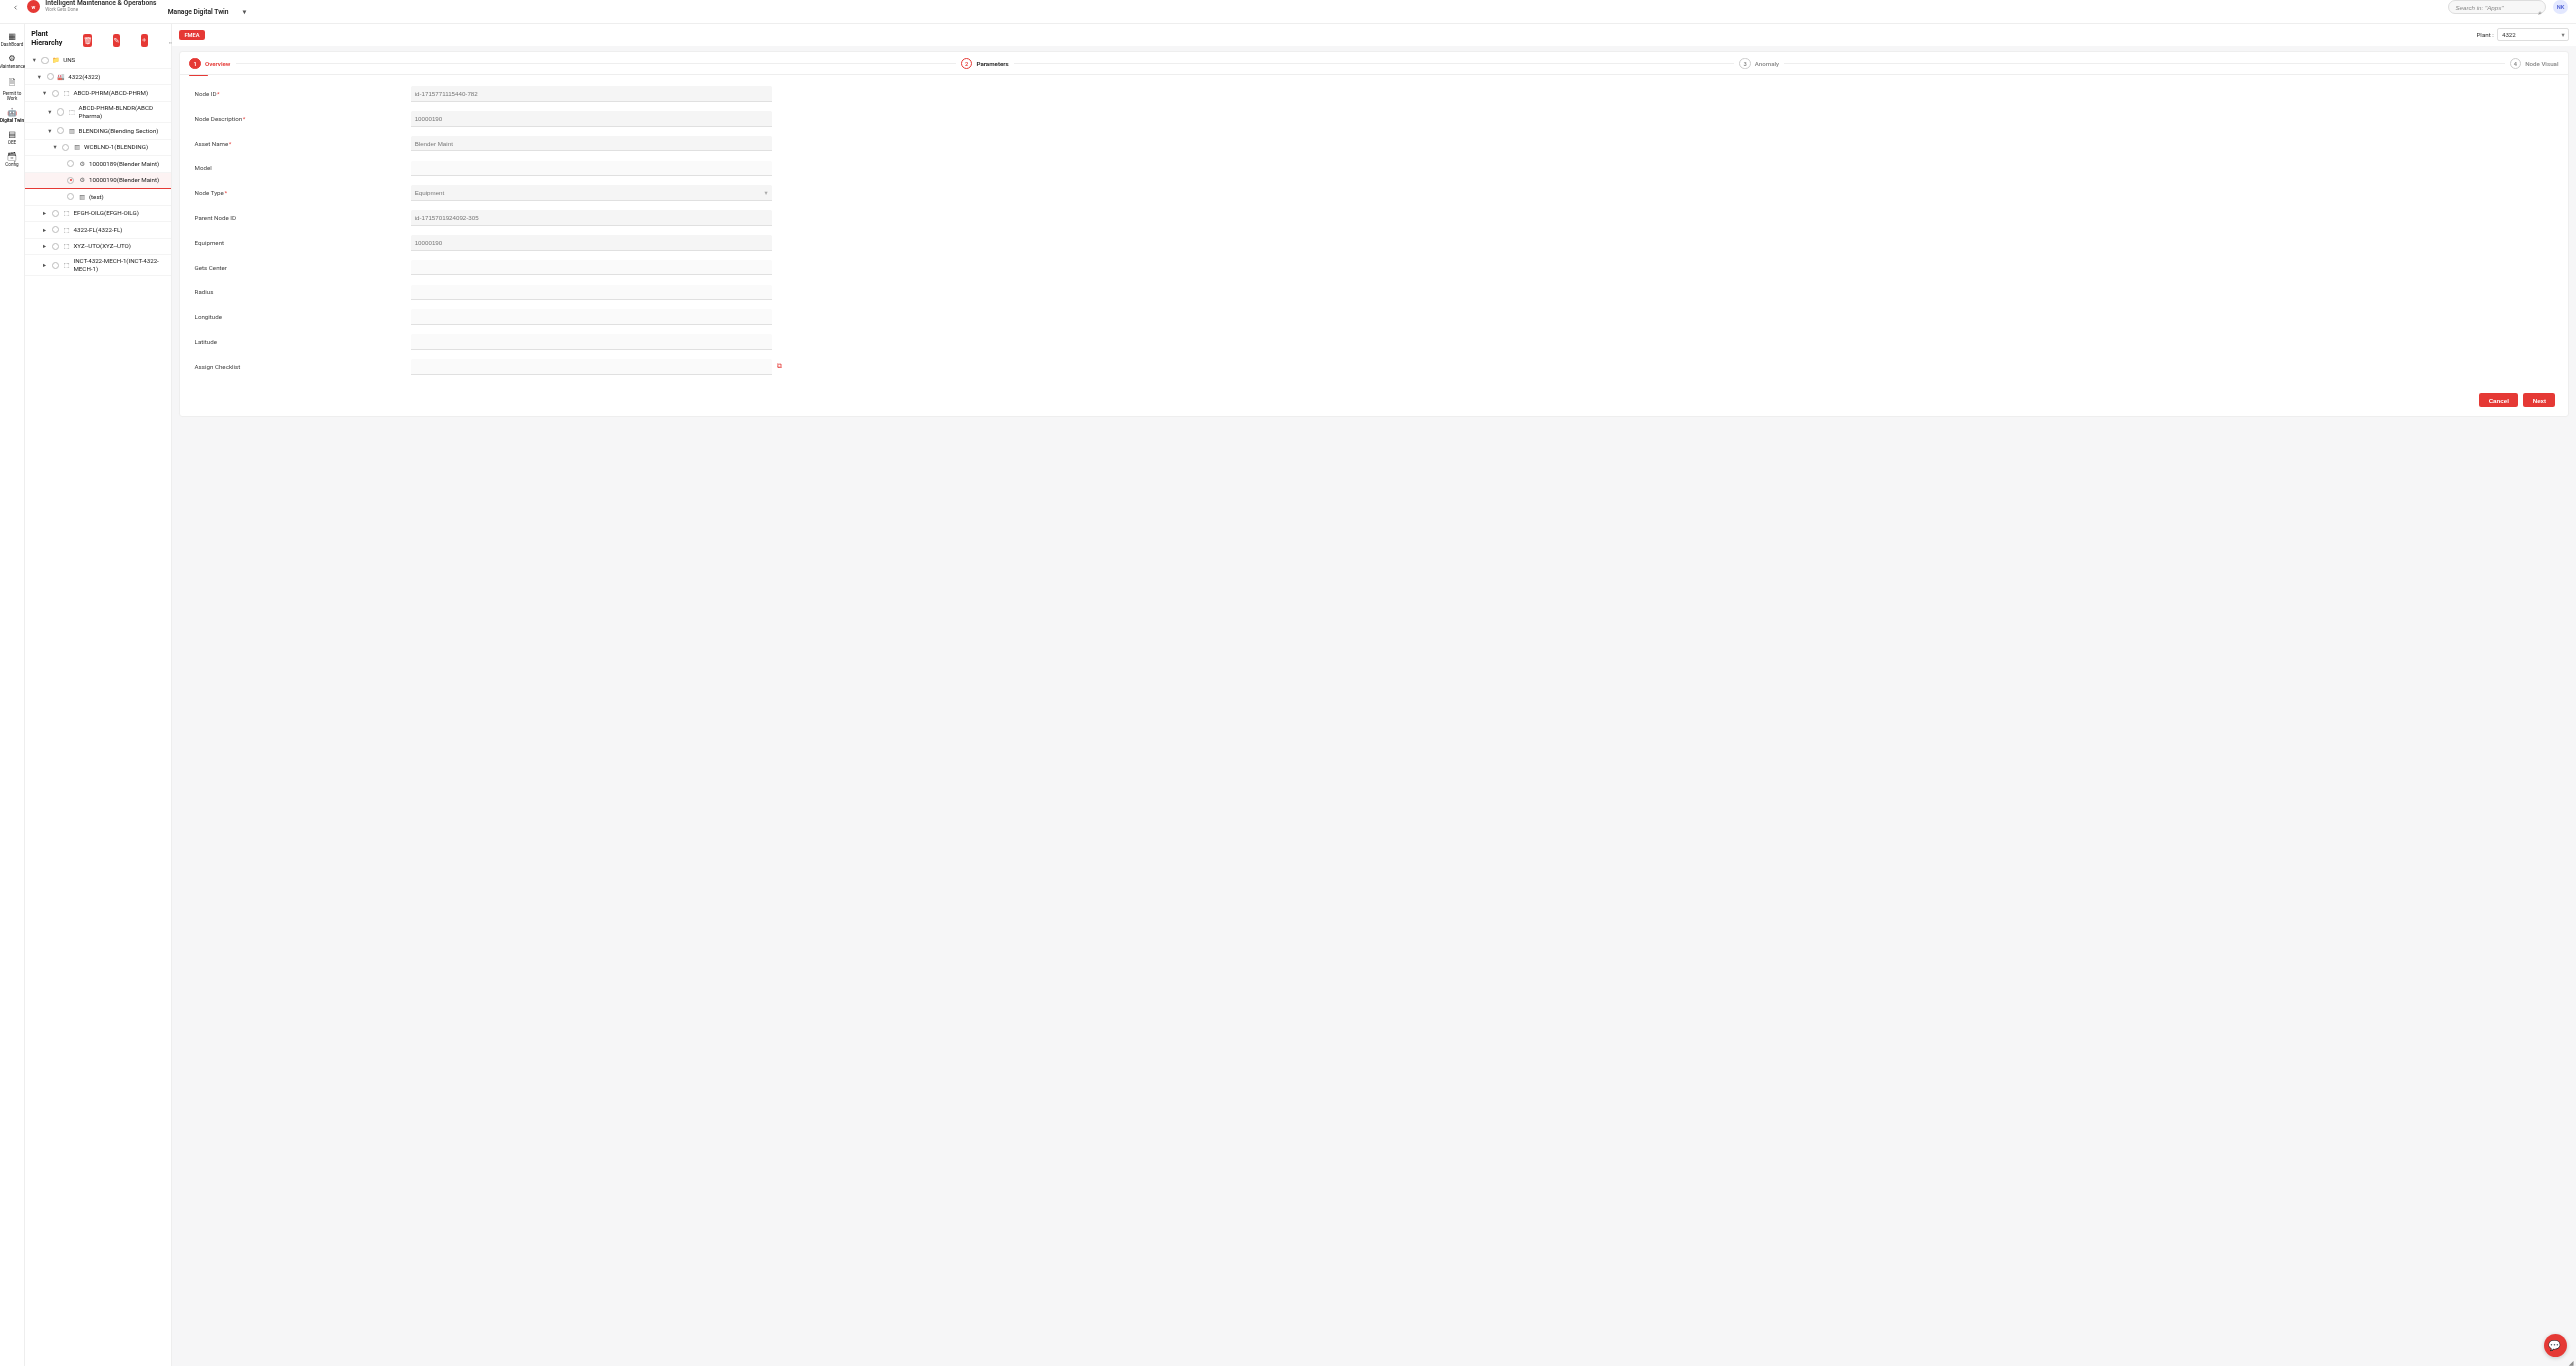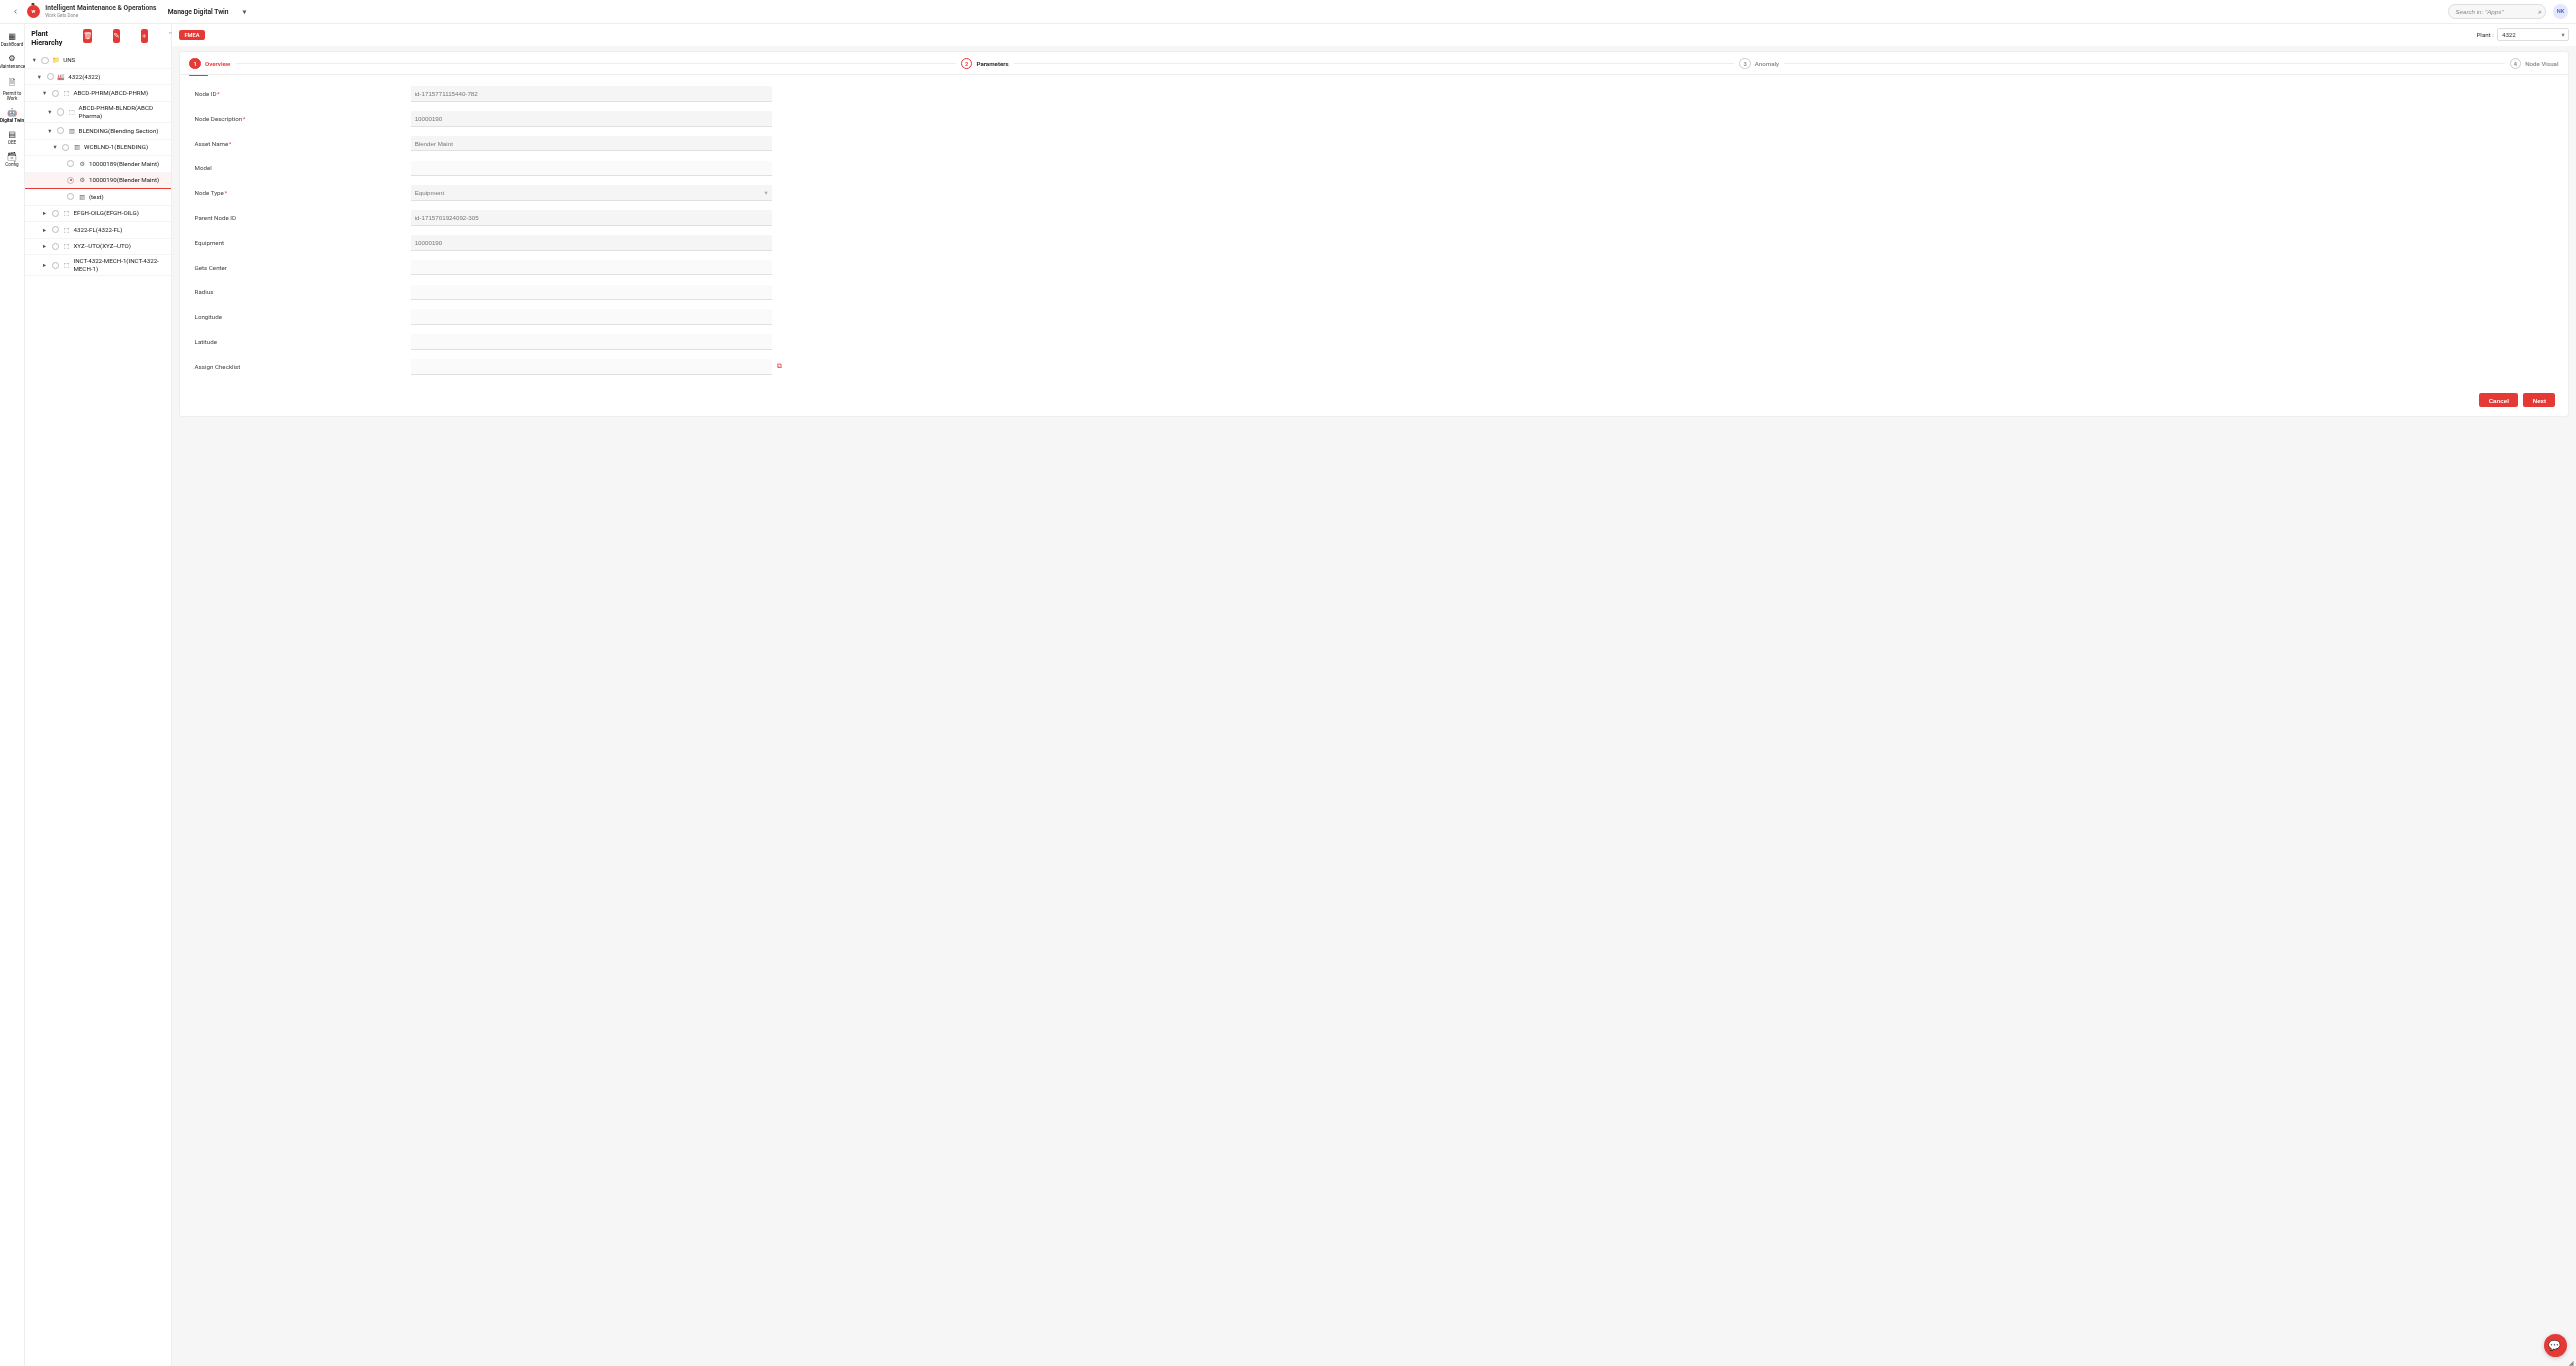--- a/index.html
+++ b/index.html
@@ -1,19 +1,19 @@
 <!DOCTYPE html>
 <html><head>
 <meta charset="utf-8">
 <style>
   * { box-sizing: border-box; margin: 0; padding: 0; }
   html, body { width: 100%; height: 100%; font-family: -apple-system, BlinkMacSystemFont, "Segoe UI", Roboto, Helvetica, Arial, sans-serif; font-size: 6.7px; color: #222; background: #fff; }
 
   
-  .topbar { display: flex; align-items: center; height: 24px; padding: 0 8.2px; border-bottom: 0.5px solid #eee; }
+  .topbar { display: flex; height: 24px; padding: 0 8.2px; border-bottom: 0.5px solid #eee; }
   .back-btn { width: 14.4px; height: 14.4px; display: flex; align-items: center; justify-content: center; cursor: pointer; color: #444; border-radius: 2.1px; }
   .topbar .logo { width: 13.4px; height: 13.4px; margin: 0 5.2px 0 4.1px; border-radius: 50%; background: #e53935; position: relative; display: flex; align-items: center; justify-content: center; color: #fff; font-size: 5.2px; font-weight: 700; }
   .logo::before { content: ""; position: absolute; top: -2.1px; left: 50%; transform: translateX(-50%); width: 3.1px; height: 2.1px; border-radius: 1px 1px 0 0; background: #5a3b1d; }
   .brand { display: flex; flex-direction: column; line-height: 1.1; }
   .brand-title { font-size: 6.7px; font-weight: 600; color: #2b2b2b; }
   .brand-sub { font-size: 4.6px; color: #888; }
   .page-switch { margin-left: 11.3px; display: flex; align-items: center; font-weight: 600; color: #222; cursor: pointer; gap: 11px; }
   .page-switch .chev { margin-left: 3.1px; color: #555; }
   .topbar-spacer { flex: 1; }
   .search-wrap { position: relative; width: 98px; }
@@ -27,21 +27,21 @@
 
   
   .rail { width: 25px; background: #fff; border-right: 0.5px solid #eee; display: flex; flex-direction: column; align-items: center; padding-top: 4.1px; }
   .rail-item { width: 25px; display: flex; flex-direction: column; align-items: center; padding: 3.1px 0; cursor: pointer; color: #222; }
   .rail-item .ri { font-size: 8.2px; color: #222; margin-bottom: 1px; }
   .rail-item .rl { font-size: 4.6px; color: #222; text-align: center; line-height: 1.1; }
   .rail-item.active .rl, .rail-item.active .ri { color: #000; font-weight: 600; }
 
   
   .ph-panel { width: 147px; background: #fff; border-right: 0.5px solid #eee; display: flex; flex-direction: column; }
-  .ph-head { display: flex; align-items: flex-start; padding: 5.2px 6.2px; gap: 21px; }
+  .ph-head { display: flex; align-items: flex-end; padding: 5.2px 6.2px; gap: 21px; }
   .ph-title { font-weight: 700; font-size: 7.2px; color: #111; flex: 1; }
   .ph-btn { width: 13.4px; height: 13.4px; border-radius: 2.1px; background: #e53935; color: #fff; display: flex; align-items: center; justify-content: center; cursor: pointer; font-size: 7.2px; }
   .ph-more { width: 12.4px; text-align: center; color: #888; cursor: pointer; font-weight: 700; letter-spacing: 0.5px; }
   .tree { overflow-y: auto; padding-bottom: 5.2px; }
   .tree-row { display: flex; align-items: center; min-height: 16.5px; padding: 2.1px 4.1px 2.1px 0; font-size: 6.2px; color: #222; cursor: pointer; border-bottom: 0.5px solid #f4f4f4; }
   .tree-row.selected { background: #fdf3f3; border-bottom: 0.5px solid #e53935; }
   .tw { width: 8.2px; text-align: center; color: #555; }
   .trad { width: 7.2px; height: 7.2px; border: 0.5px solid #bbb; border-radius: 50%; margin: 0 3.1px; position: relative; }
   .trad.on::after { content: ""; position: absolute; inset: 1.5px; border-radius: 50%; background: #e53935; }
   .ticn { width: 9.3px; color: #666; text-align: center; }

